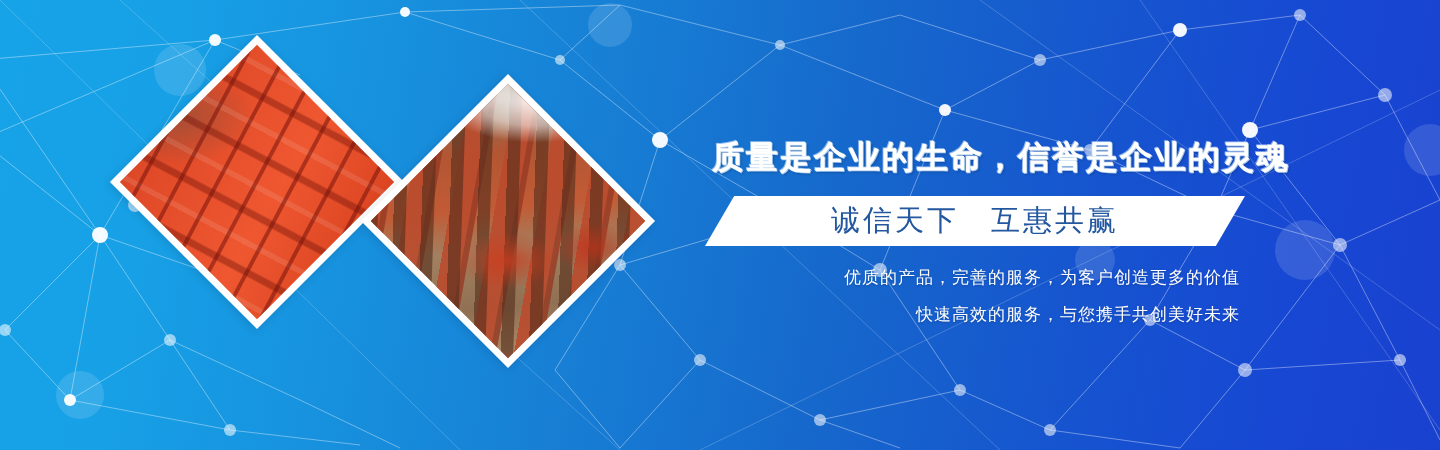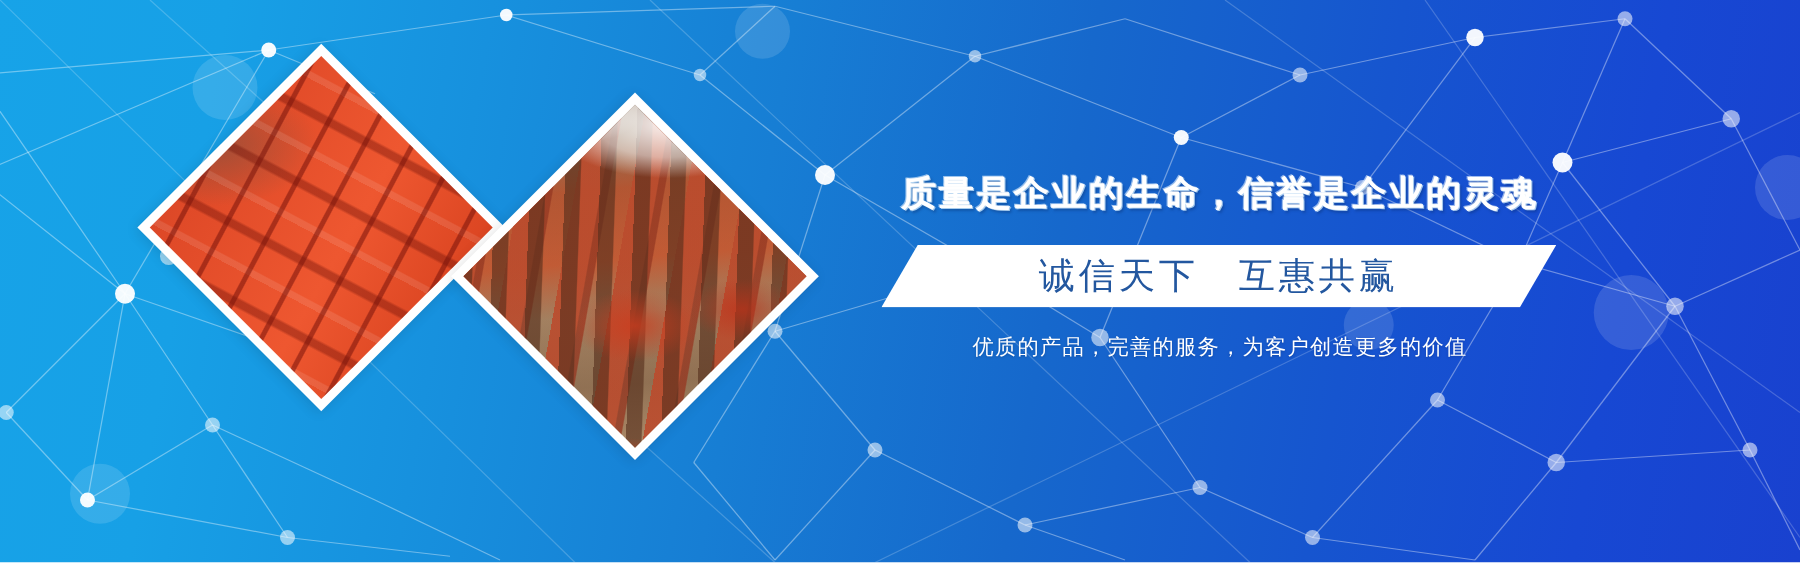--- a/index.html
+++ b/index.html
@@ -136,21 +136,21 @@
   }
 
   
   #headline {
     position: absolute;
     left: 712px;
     top: 136px;
     width: 528px;
     text-align: center;
     font-family: "DejaVu Sans", "Liberation Sans", sans-serif;
-    font-size: 28px;
+    font-size: 32px;
     font-weight: bold;
     letter-spacing: 2px;
     color: #ffffff;
     white-space: nowrap;
     text-shadow:
       0 0 1px rgba(255,255,255,0.9),
       1px 1px 0 rgba(180,215,245,0.85),
       2px 2px 2px rgba(8,40,100,0.35),
       -1px -1px 0 rgba(225,240,255,0.6);
   }
@@ -181,21 +181,21 @@
     font-size: 29px;
     letter-spacing: 3px;
     white-space: pre;
   }
 
   
   .subline {
     position: absolute;
     width: 528px;
     left: 712px;
-    text-align: center;
+    text-align: right;
     color: #ffffff;
     font-family: Liberation Serif, serif;
     font-size: 17px;
     letter-spacing: 1px;
     white-space: nowrap;
     text-shadow: 0 1px 2px rgba(6,30,80,0.30);
   }
   #subline-1 { top: 266px; }
   #subline-2 { top: 303px; }
 </style>
@@ -332,14 +332,15 @@
   </div>
 
   <div id="headline">质量是企业的生命，信誉是企业的灵魂</div>
 
   <div id="slogan-bar">
     <div class="shape"></div>
     <div id="slogan-text">诚信天下　互惠共赢</div>
   </div>
 
   <div class="subline" id="subline-1">优质的产品，完善的服务，为客户创造更多的价值</div>
+  <div class="subline" id="subline-2">快速高效的服务，与您携手共创美好未来</div>
 
 </div>
 
 </body></html>

